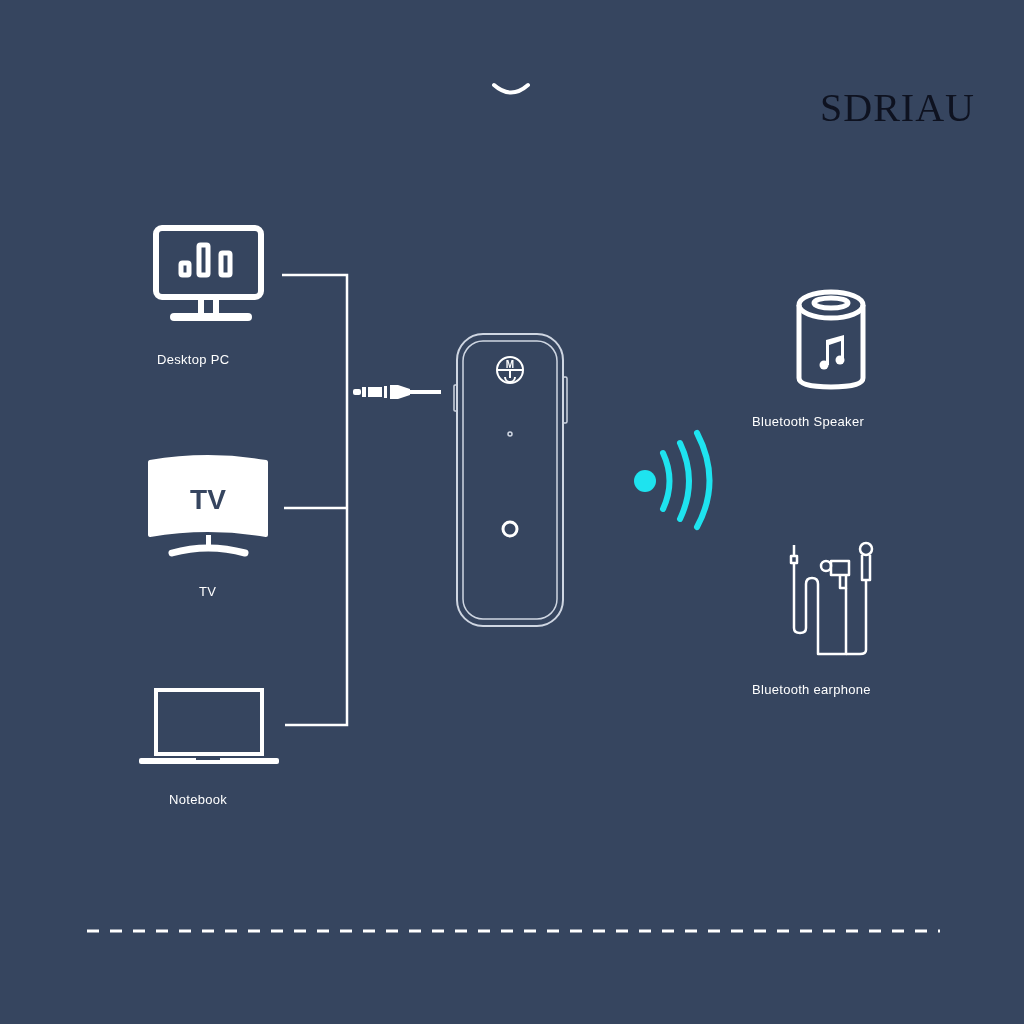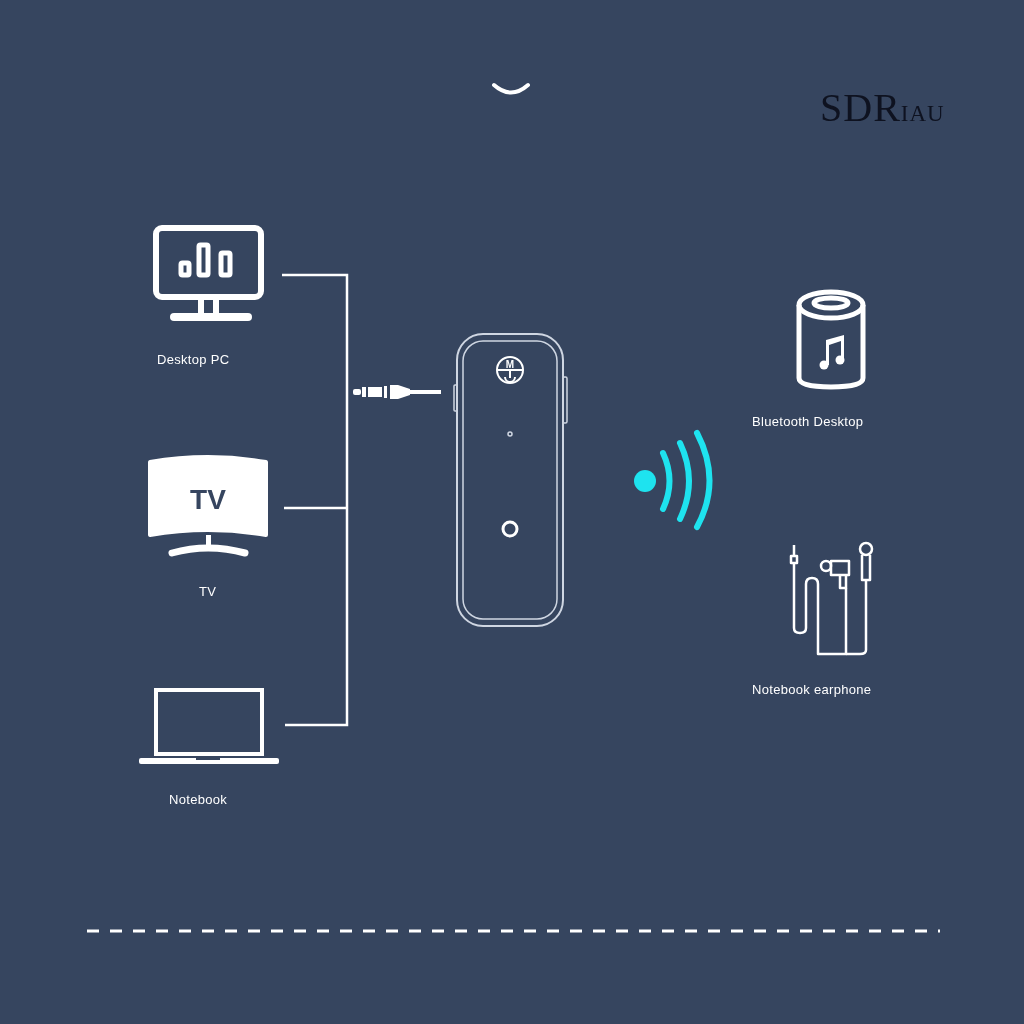--- a/index.html
+++ b/index.html
@@ -1,19 +1,19 @@
 <!DOCTYPE html>
 <html><head>
 <meta charset="utf-8">
 <style>
   html,body{margin:0;padding:0;}
   body{width:1024px;height:1024px;background:#36455f;position:relative;overflow:hidden;font-family:"Liberation Sans",sans-serif;}
   .label{position:absolute;color:#ffffff;font-size:13px;letter-spacing:0.3px;white-space:nowrap;}
   .brand{position:absolute;left:820px;top:84px;font-family:"Liberation Serif","DejaVu Serif",serif;font-size:40px;color:#0e1220;letter-spacing:1px;}
-  .brand .sm{font-size:23px;}
+  .brand .sm{font-size:40px;}
   svg{position:absolute;overflow:visible;}
 </style>
 </head>
 <body>
 
 <svg width="1024" height="1024" style="left:0;top:0;">
   <path d="M494 85 Q511 100 528 85" stroke="#ffffff" stroke-width="4" fill="none" stroke-linecap="round"></path>
 </svg>
 
 <div class="brand"><span>SDR</span><span class="sm">IAU</span></div>
@@ -99,32 +99,32 @@
     <ellipse cx="831" cy="303" rx="17" ry="5"></ellipse>
   </g>
   <g fill="#ffffff">
     <circle cx="824" cy="365" r="4.5"></circle>
     <circle cx="840" cy="360" r="4.5"></circle>
     <rect x="826" y="340" width="3" height="25"></rect>
     <rect x="841" y="336" width="3" height="24"></rect>
     <path d="M826 340 L844 335 V340 L829 345 Z"></path>
   </g>
 </svg>
-<div class="label" style="left:752px;top:414px;">Bluetooth Desktop</div>
+<div class="label" style="left:752px;top:414px;">Bluetooth Speaker</div>
 
 <svg width="1024" height="1024" style="left:0;top:0;">
   <g stroke="#ffffff" stroke-width="2.5" fill="none" stroke-linejoin="round">
     <path d="M794 545 V556"></path>
     <rect x="791" y="556" width="6" height="7"></rect>
     <path d="M794 563 V628 Q794 633 800 633 Q806 633 806 628 V584 Q806 578 812 578 Q818 578 818 584 V654 H846 V588"></path>
     <circle cx="826" cy="566" r="5"></circle>
     <path d="M831 561 H849 V575 H831 Z"></path>
     <path d="M840 575 V588 H846 V575"></path>
     <circle cx="866" cy="549" r="6"></circle>
     <path d="M862 555 V580 H870 V555"></path>
     <path d="M866 580 V650 Q866 654 860 654 H846"></path>
   </g>
 </svg>
-<div class="label" style="left:752px;top:682px;">Notebook earphone</div>
+<div class="label" style="left:752px;top:682px;">Bluetooth earphone</div>
 
 <svg width="1024" height="1024" style="left:0;top:0;">
   <line x1="87" y1="931" x2="940" y2="931" stroke="#ffffff" stroke-width="3" stroke-dasharray="12 11"></line>
 </svg>
 
 </body></html>

